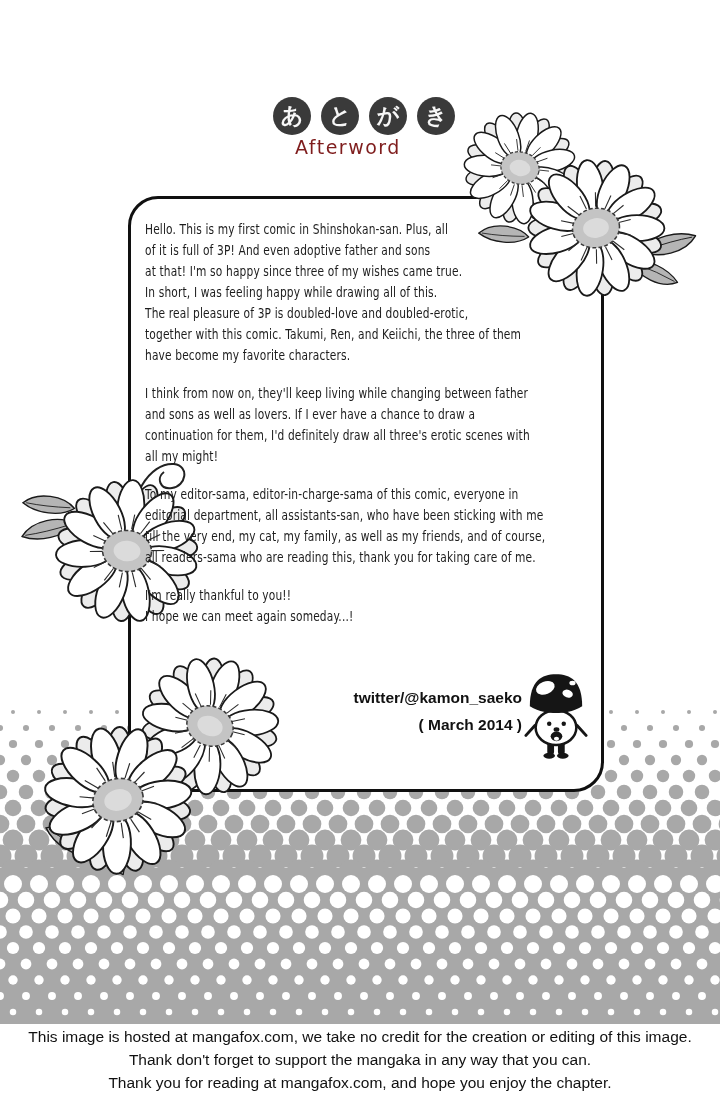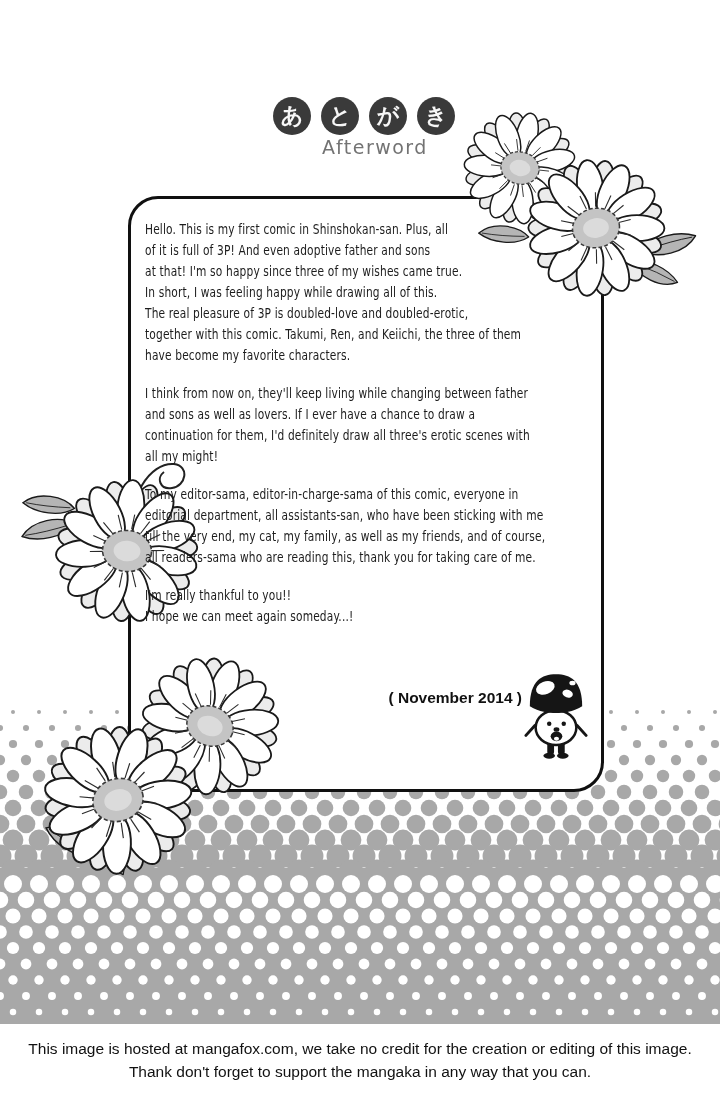--- a/index.html
+++ b/index.html
@@ -10,22 +10,22 @@
   }
   
   .title-row{position:absolute;left:273px;top:97px;display:flex;gap:10px;z-index:2;}
   .kana-circle{
     width:38px;height:38px;border-radius:50%;background:#3a3a3a;
     display:flex;align-items:center;justify-content:center;
     color:#f7f7f7;font-size:22px;font-weight:bold;
     font-family:"DejaVu Sans",sans-serif;
   }
   .subtitle{
-    position:absolute;left:295px;top:136px;width:160px;text-align:center;
-    font-size:19px;letter-spacing:1.5px;color:#737373;z-index:2;
+    position:absolute;left:295px;top:136px;width:160px;
+    font-size:19px;letter-spacing:1.5px;color:#7f1d1d;z-index:2;
   }
   
   .afterword-box{
     position:absolute;left:128px;top:196px;width:470px;height:590px;
     background:#ffffff;border:3px solid #101010;border-radius:30px;z-index:2;
   }
   .box-text{
     position:absolute;left:145px;top:219px;width:640px;z-index:4;
     transform:scaleX(0.76);transform-origin:left top;
     font-size:14px;line-height:21px;color:#1c1c1c;letter-spacing:0.2px;
@@ -727,21 +727,22 @@
 all my might!</p>
     <p class="para">To my editor-sama, editor-in-charge-sama of this comic, everyone in
 editorial department, all assistants-san, who have been sticking with me
 till the very end, my cat, my family, as well as my friends, and of course,
 all readers-sama who are reading this, thank you for taking care of me.</p>
     <p class="para">I'm really thankful to you!!
 I hope we can meet again someday...!</p>
   </div>
 
   <div class="credits">
-    <div>( November 2014 )</div>
+    <div>twitter/@kamon_saeko</div>
+    <div>( March 2014 )</div>
   </div>
 
   <svg class="mascot" style="left:524px;top:671px;" width="64" height="88" viewBox="0 0 66 90">
     <line x1="11" y1="56" x2="2" y2="66" stroke="#151515" stroke-width="3" stroke-linecap="round"></line>
     <line x1="55" y1="56" x2="64" y2="66" stroke="#151515" stroke-width="3" stroke-linecap="round"></line>
     <rect x="24" y="68" width="7" height="18" rx="3" fill="#151515"></rect>
     <rect x="35" y="68" width="7" height="18" rx="3" fill="#151515"></rect>
     <ellipse cx="26" cy="87" rx="6" ry="3" fill="#151515"></ellipse>
     <ellipse cx="40" cy="87" rx="6" ry="3" fill="#151515"></ellipse>
     <ellipse cx="33" cy="58" rx="21" ry="18" fill="#ffffff" stroke="#151515" stroke-width="2.6"></ellipse>
@@ -794,15 +795,16 @@
   <svg class="daisy" style="left:134px;top:650px;transform:rotate(20deg);" width="152" height="152">
       <use href="#daisy-sym"></use>
     </svg>
   <svg class="daisy" style="left:36px;top:718px;transform:rotate(-15deg);" width="164" height="164">
       <use href="#daisy-sym"></use>
     </svg>
 
   <div class="footer">
     <div>This image is hosted at mangafox.com, we take no credit for the creation or editing of this image.</div>
     <div>Thank don't forget to support the mangaka in any way that you can.</div>
+    <div>Thank you for reading at mangafox.com, and hope you enjoy the chapter.</div>
   </div>
 
 </div>
 
 </body></html>

